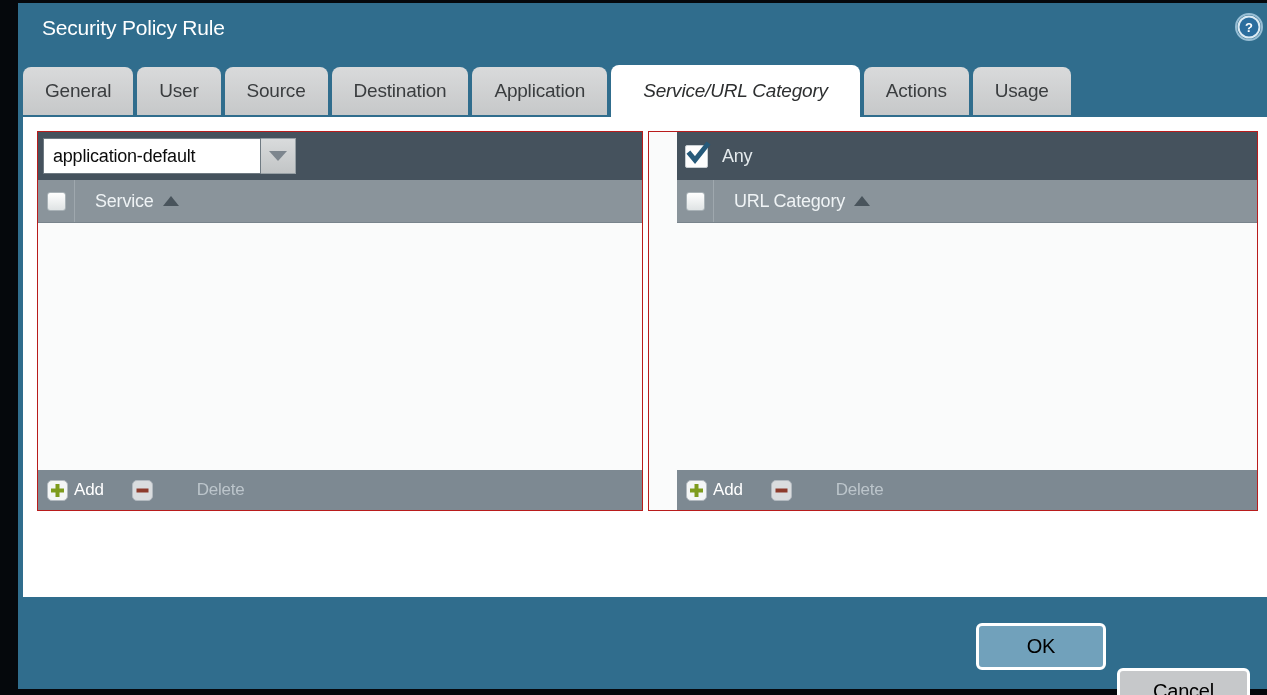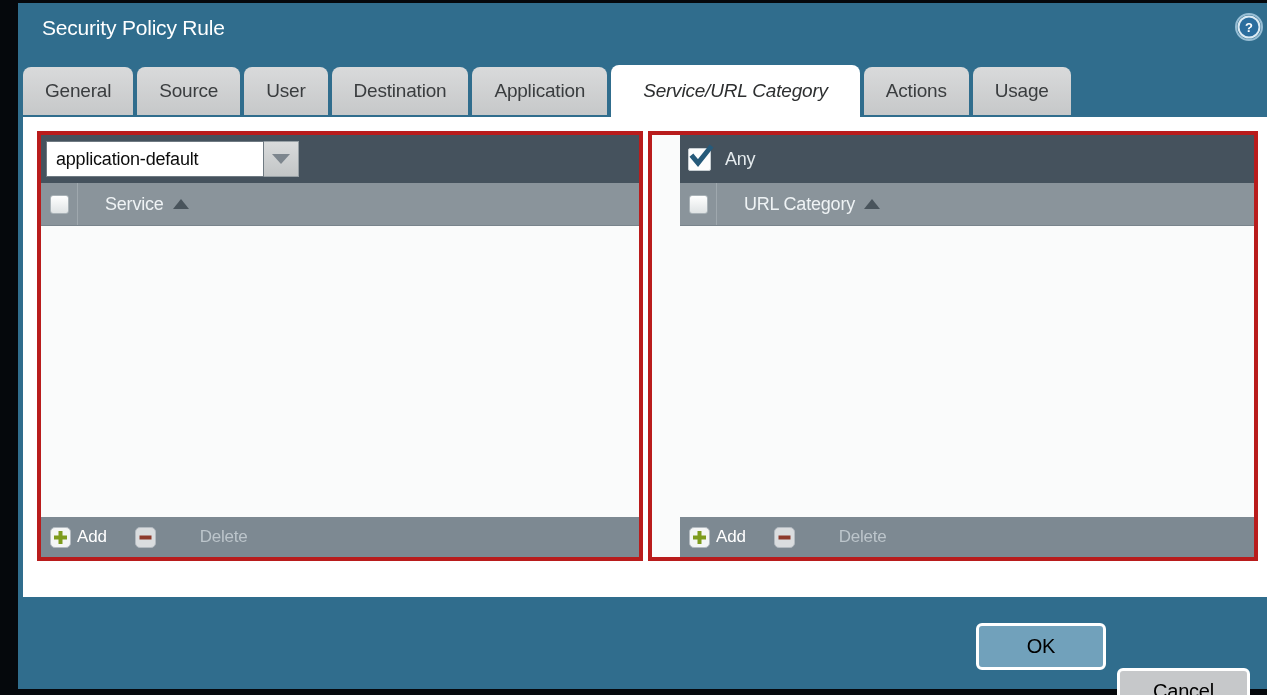--- a/index.html
+++ b/index.html
@@ -39,42 +39,42 @@
   .tab.active {
     height:52px; padding:0 32px;
     background:#ffffff; color:#2d2f30;font-style:italic;
   }
   
   .content {
     position:absolute; left:5px; top:114px; width:1249px; height:480px;
     background:#ffffff;
   }
   .panel {
-    position:absolute; top:14px; height:430px;
-    border:4px solid #b91c1c;
+    position:absolute; top:14px; height:380px;
+    border:1px solid #b91c1c;
     display:flex; flex-direction:column;
     background:#fafbfb;
   }
   .panel.left  { left:14px;  width:606px; }
   .panel.right { left:625px; width:610px;padding-left:28px; }
   .darkbar {
     height:48px; background:#45525d; flex:none;
     display:flex; align-items:center;
   }
   .colhead {
     height:43px; background:#8a949b; flex:none;
     border-bottom:1px solid #79848c;
     display:flex; align-items:stretch;
   }
   .cb-cell {
     width:37px; flex:none;
     display:flex; align-items:center; justify-content:center;
     border-right:1px solid #9fa8ae;
   }
-  .col-label-wrap { display:flex; align-items:center; margin-left:27px; gap:9px; }
+  .col-label-wrap { display:flex; align-items:center; margin-left:20px; gap:9px; }
   .col-label { color:#eff3f5; font-size:18px; letter-spacing:-0.2px; cursor:pointer; }
   .tri-up {
     width:0; height:0;
     border-left:8px solid transparent; border-right:8px solid transparent;
     border-bottom:10px solid #49545c;
   }
   .tbody { flex:1; background:#fafbfb; }
   .footerbar {
     height:40px; background:#7d8992; flex:none;
     display:flex; align-items:center; padding-left:9px; gap:28px;
@@ -138,22 +138,22 @@
   <div class="help">
     <svg width="30" height="30" viewBox="0 0 30 30">
       <circle cx="15" cy="15" r="13" fill="none" stroke="#a9cde2" stroke-width="2" opacity="0.85"></circle>
       <circle cx="15" cy="15" r="10.5" fill="#2a6d9e" stroke="#dcebf4" stroke-width="2"></circle>
       <text x="15" y="20" text-anchor="middle" font-size="13" font-family="Liberation Sans, sans-serif" font-weight="bold" fill="#ffffff">?</text>
     </svg>
   </div>
 
   <div class="tabs">
     <div class="tab">General</div>
+    <div class="tab">User</div>
     <div class="tab">Source</div>
-    <div class="tab">User</div>
     <div class="tab">Destination</div>
     <div class="tab">Application</div>
     <div class="tab active">Service/URL Category</div>
     <div class="tab">Actions</div>
     <div class="tab">Usage</div>
   </div>
 
   <div class="content">
 
     <div class="panel left">

